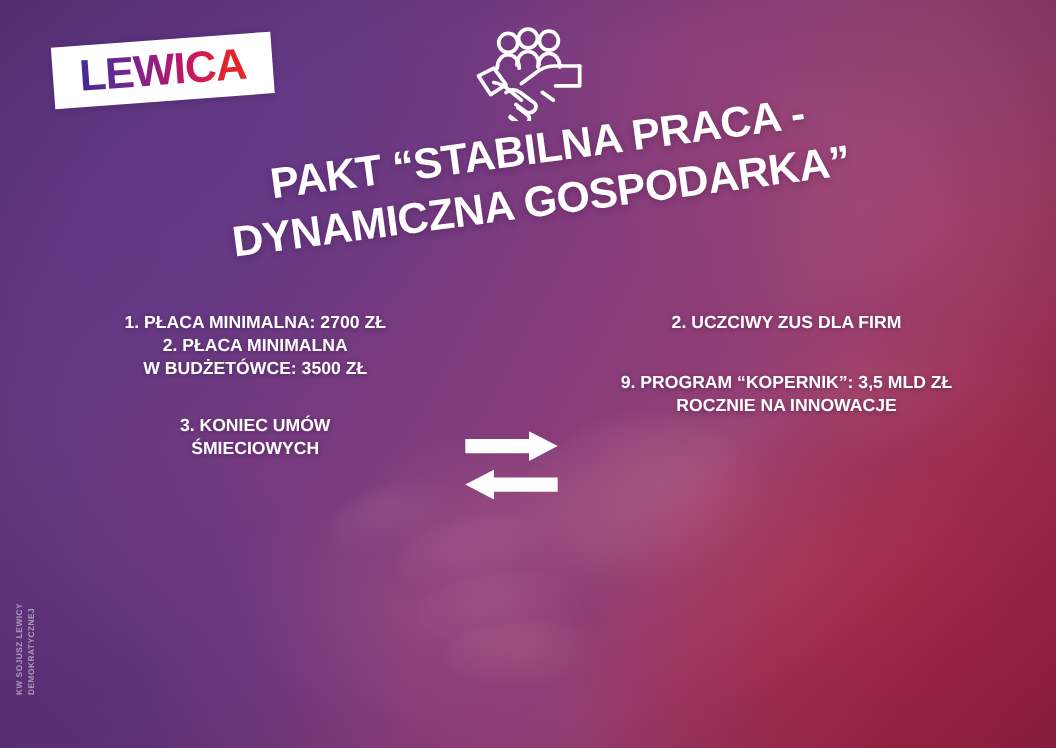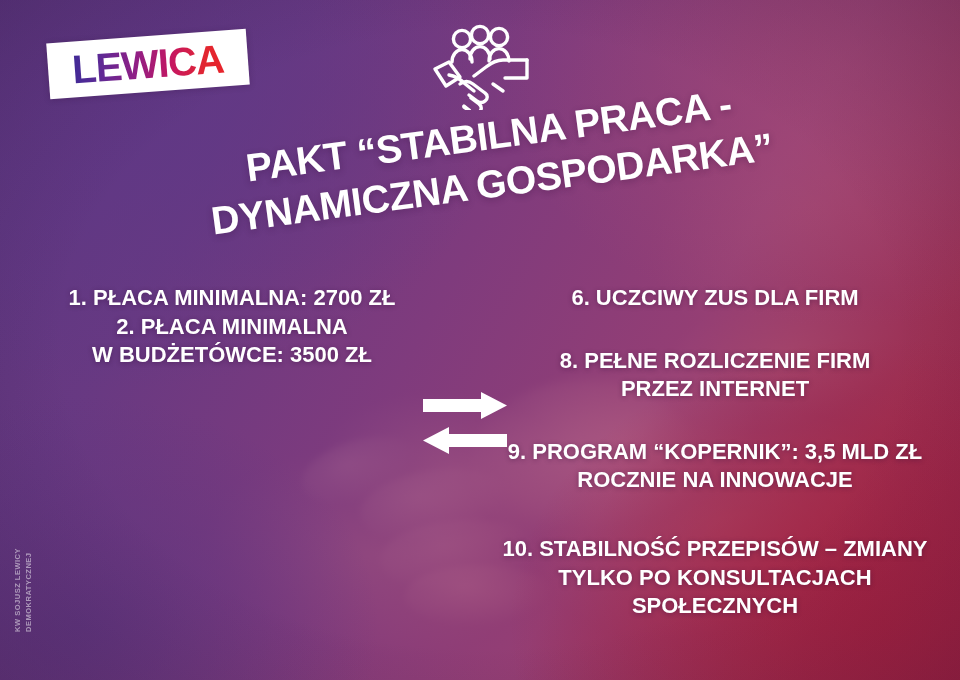--- a/index.html
+++ b/index.html
@@ -120,21 +120,21 @@
     text-shadow:0 2px 7px rgba(55,14,60,.33);
   }
   .title-line.l2{margin-left:-6px;}
 
   
   .col{position:absolute;top:278px;}
   .col-left{left:26px;width:412px;}
   .col-right{left:494px;width:442px;}
   .pledge{
     color:#ffffff;font-weight:bold;
-    font-size:22px;line-height:1.30;
+    font-size:16px;line-height:1.30;
     text-align:center;
     text-shadow:0 1px 5px rgba(50,12,56,.42);
     white-space:pre-line;
   }
   .col-left .pledge:nth-child(1){margin-top:6px;}
   .col-left .pledge:nth-child(2){}
   .col-left .pledge:nth-child(3){margin-top:32px;}
   .col-left .pledge:nth-child(4){margin-top:40px;}
   .col-left .pledge:nth-child(5){margin-top:42px;}
 
@@ -210,31 +210,28 @@
 
   <div class="title-wrap">
     <div class="title-line l1">PAKT “STABILNA PRACA -</div>
     <div class="title-line l2">DYNAMICZNA GOSPODARKA”</div>
   </div>
 
   <div class="col col-left">
     <div class="pledge">1. PŁACA MINIMALNA: 2700 ZŁ</div>
     <div class="pledge">2. PŁACA MINIMALNA
 W BUDŻETÓWCE: 3500 ZŁ</div>
+    <div class="pledge">3. KONIEC UMÓW
+ŚMIECIOWYCH</div>
   </div>
 
   <div class="col col-right">
-    <div class="pledge">6. UCZCIWY ZUS DLA FIRM</div>
-    <div class="pledge">8. PEŁNE ROZLICZENIE FIRM
-PRZEZ INTERNET</div>
+    <div class="pledge">2. UCZCIWY ZUS DLA FIRM</div>
     <div class="pledge">9. PROGRAM “KOPERNIK”: 3,5 MLD ZŁ
 ROCZNIE NA INNOWACJE</div>
-    <div class="pledge">10. STABILNOŚĆ PRZEPISÓW – ZMIANY
-TYLKO PO KONSULTACJACH
-SPOŁECZNYCH</div>
   </div>
 
   <div class="arrows">
     <svg viewBox="0 0 92 62" width="92" height="62">
       <polygon points="4,7 62,7 62,0 88,13.5 62,27 62,20 4,20" fill="#ffffff"></polygon>
       <polygon points="88,42 30,42 30,35 4,48.5 30,62 30,55 88,55" fill="#ffffff"></polygon>
     </svg>
   </div>
 
   <div class="committee">

